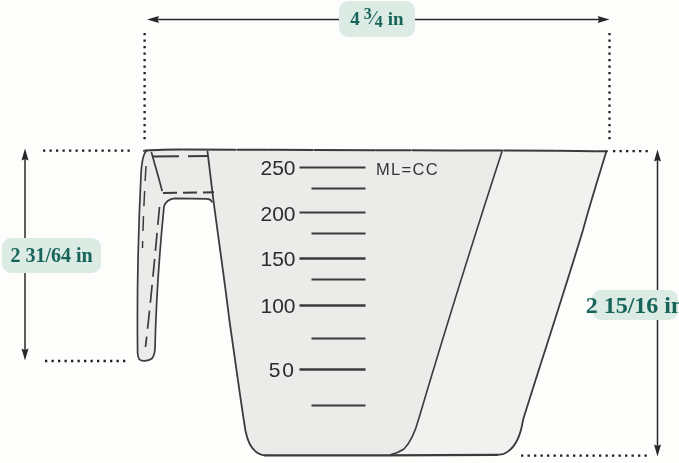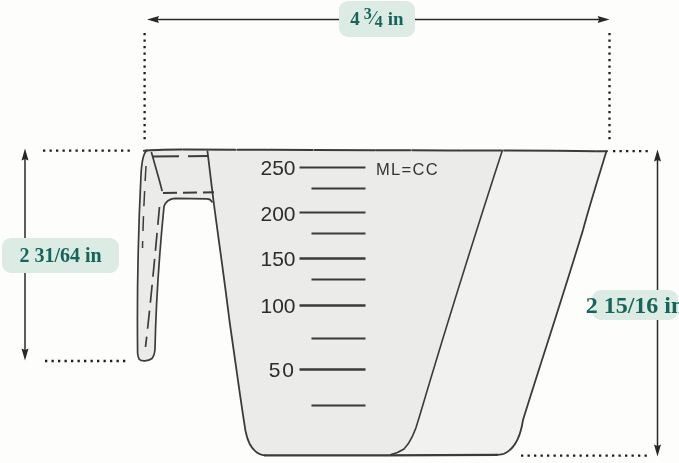--- a/index.html
+++ b/index.html
@@ -110,14 +110,14 @@
   </g>
 </svg>
 
 <div class="badge" style="left:339px;top:1px;width:76px;height:36px;font-size:19px;">
   <span>4</span>
     <span style="font-size:16px;position:relative;top:-5px;margin-left:4px;">3</span>
     <span style="font-size:18px;position:relative;top:-1px;">⁄</span>
     <span style="font-size:16px;position:relative;top:3px;">4</span>
     <span style="margin-left:5px;">in</span>
 </div>
-<div class="badge" style="left:2px;top:238px;width:117px;height:35px;font-size:20px;">2 31/64 in</div>
+<div class="badge" style="left:2px;top:238px;width:99px;height:35px;font-size:20px;">2 31/64 in</div>
 <div class="badge" style="left:592px;top:290px;width:86px;height:30px;font-size:24px;">2 15/16 in</div>
 
 </body></html>

